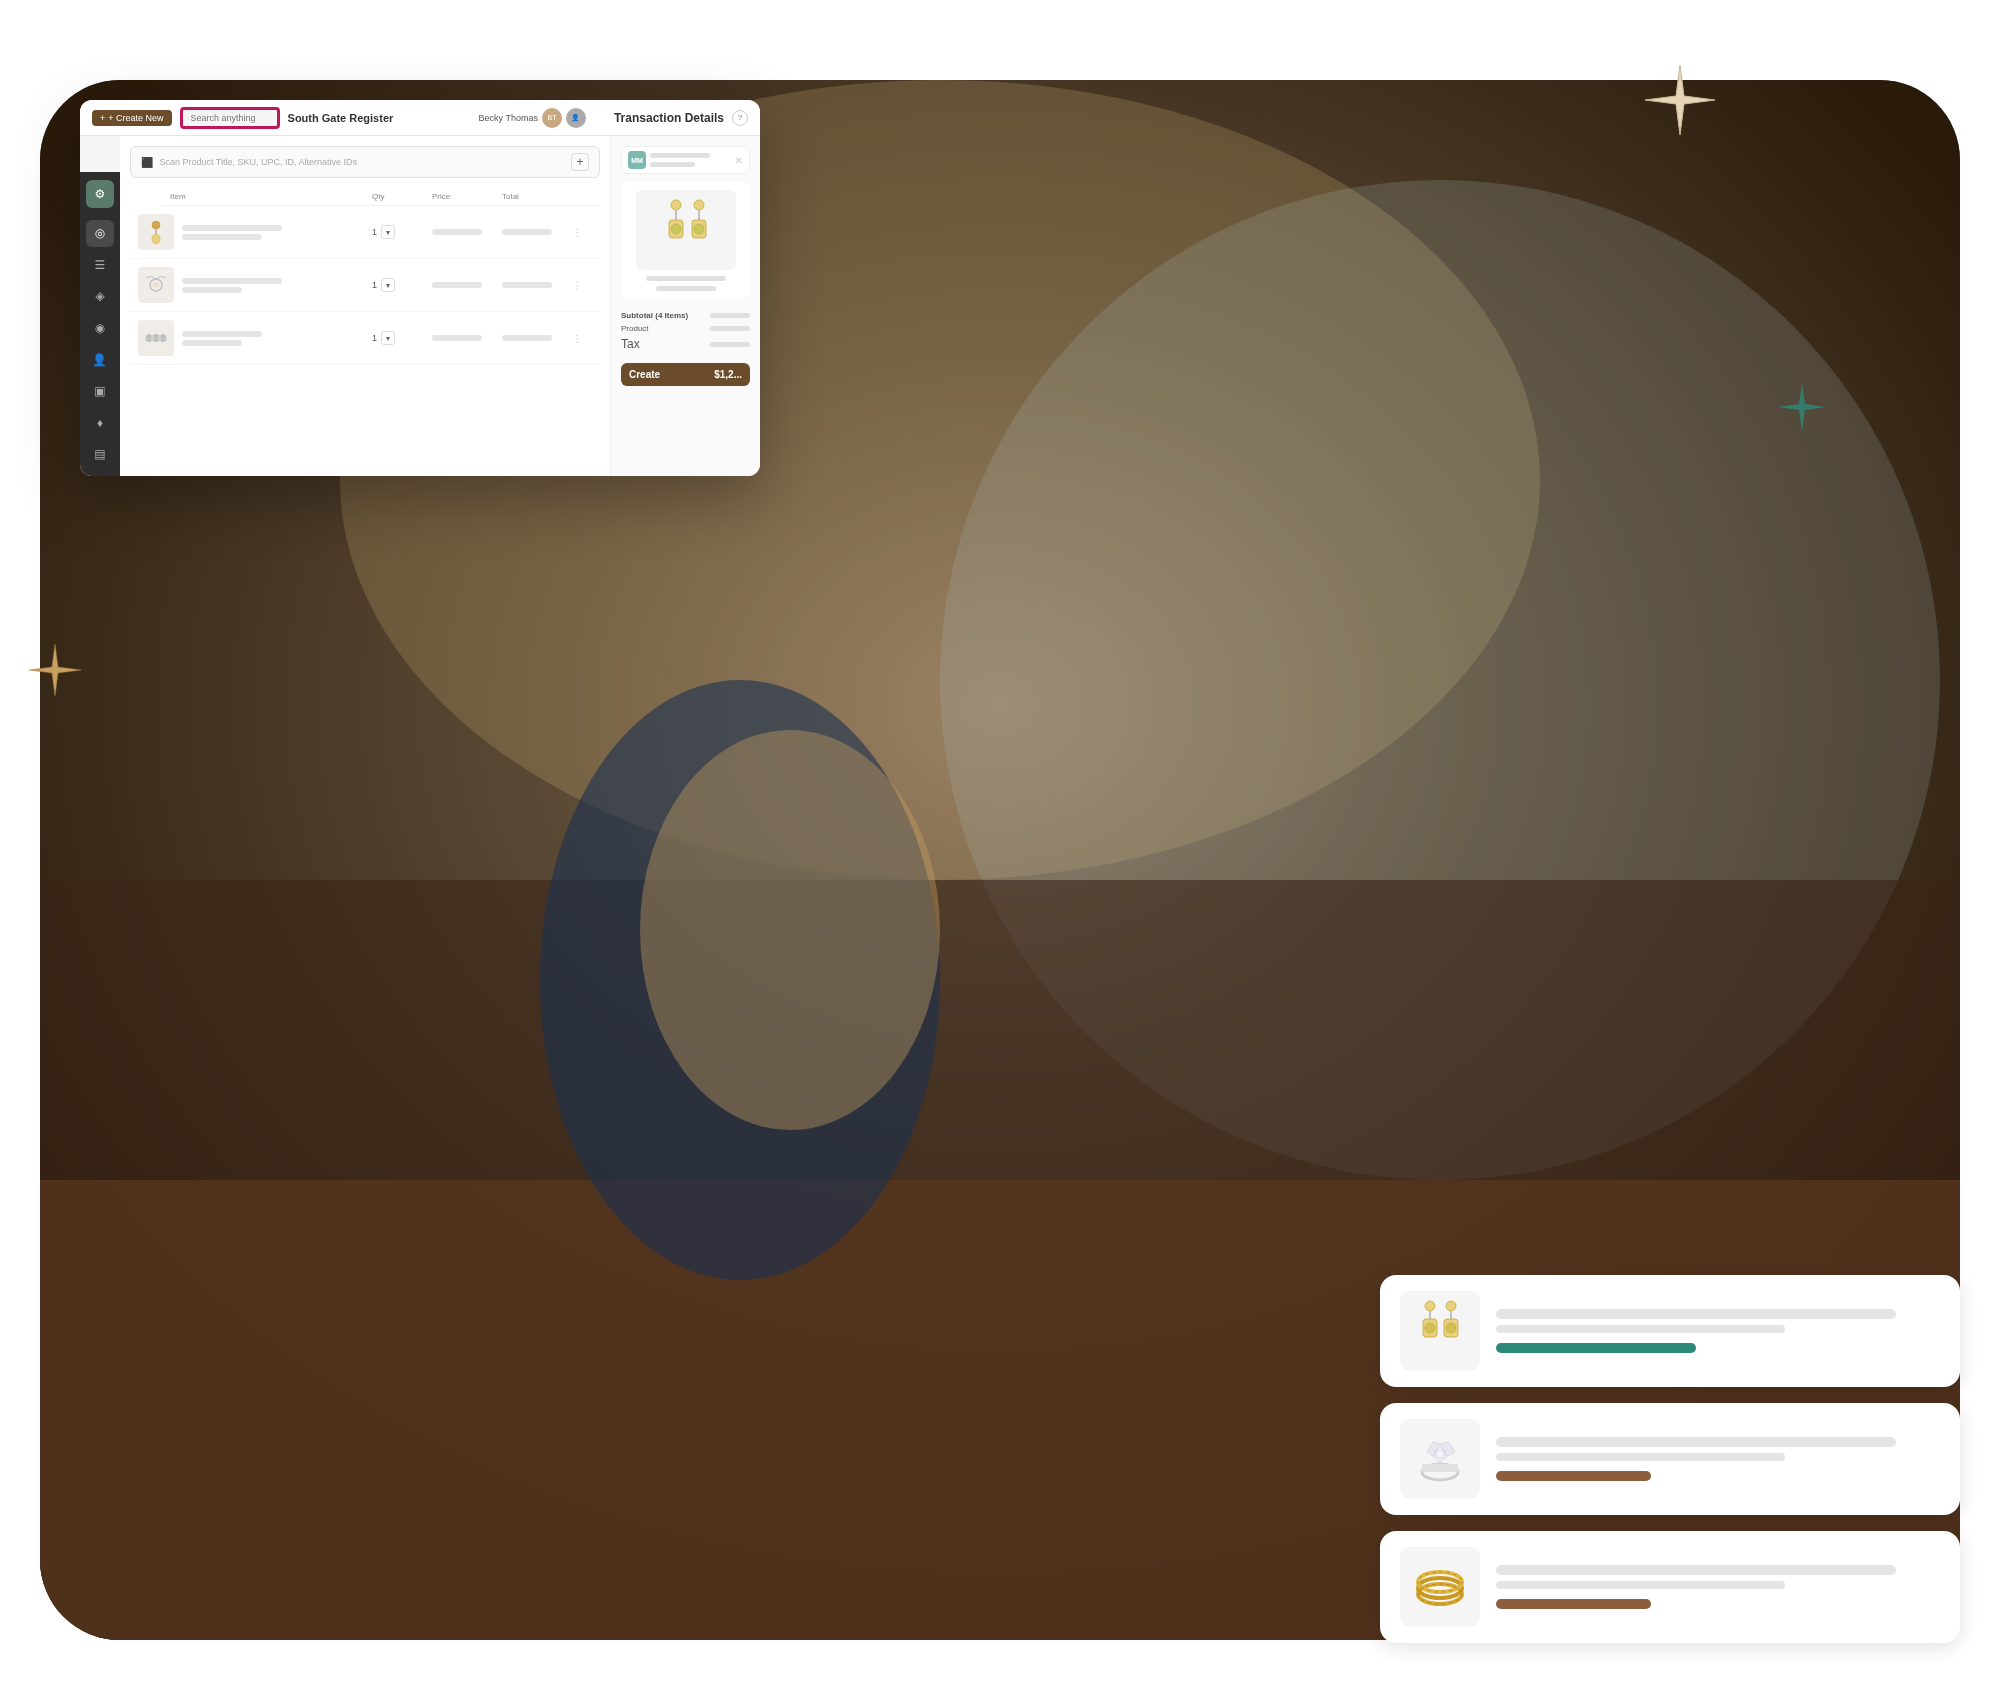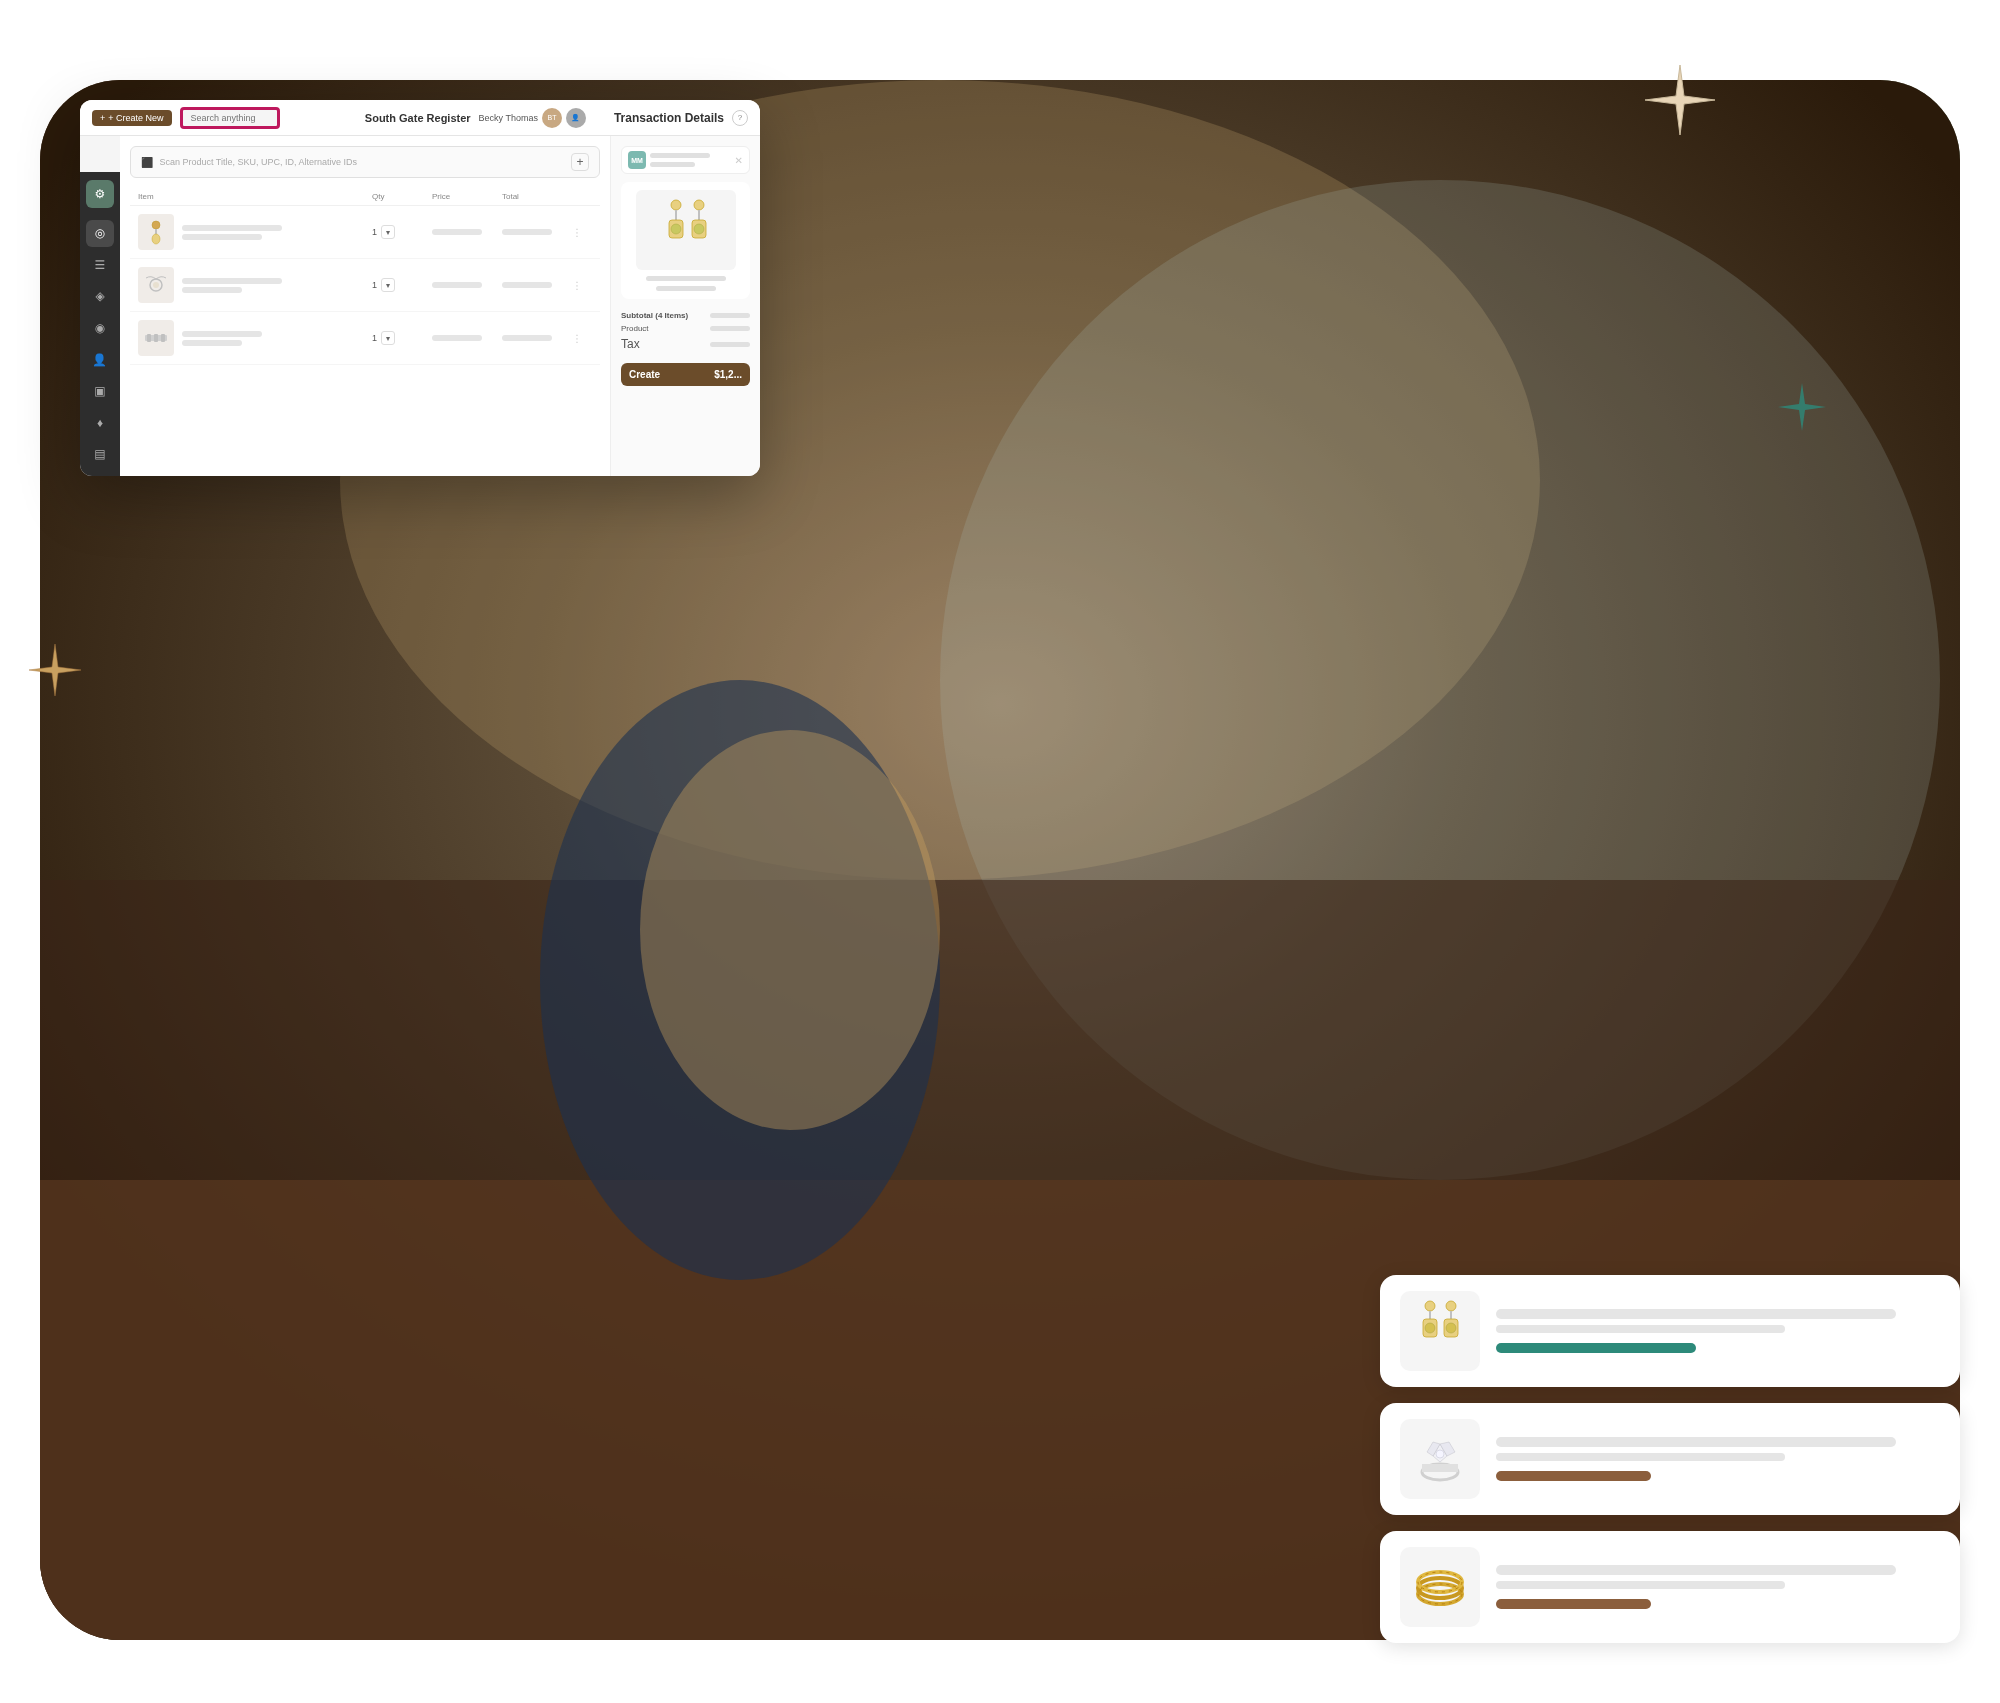--- a/index.html
+++ b/index.html
@@ -90,21 +90,21 @@
       border: 3px solid #be185d;
       border-radius: 4px;
       padding: 3px 8px;
       font-size: 9px;
       color: #aaa;
       width: 100px;
     }
 
     .pos-title {
       flex: 1;
-      text-align: right;
+      text-align: left;
       font-size: 11px;
       font-weight: 600;
       color: #333;
     }
 
     .user-info {
       display: flex;
       align-items: center;
       gap: 4px;
       font-size: 9px;
@@ -226,20 +226,21 @@
     .items-table {
       width: 100%;
     }
     .table-header {
       display: grid;
       grid-template-columns: 1fr 60px 70px 70px 20px;
       padding: 4px 8px;
       font-size: 8px;
       color: #888;
       border-bottom: 1px solid #f0f0f0;
+      margin-left: 32px;
     }
     .table-row {
       display: grid;
       grid-template-columns: 1fr 60px 70px 70px 20px;
       padding: 8px 8px;
       align-items: center;
       border-bottom: 1px solid #f5f5f5;
     }
     .item-cell {
       display: flex;

